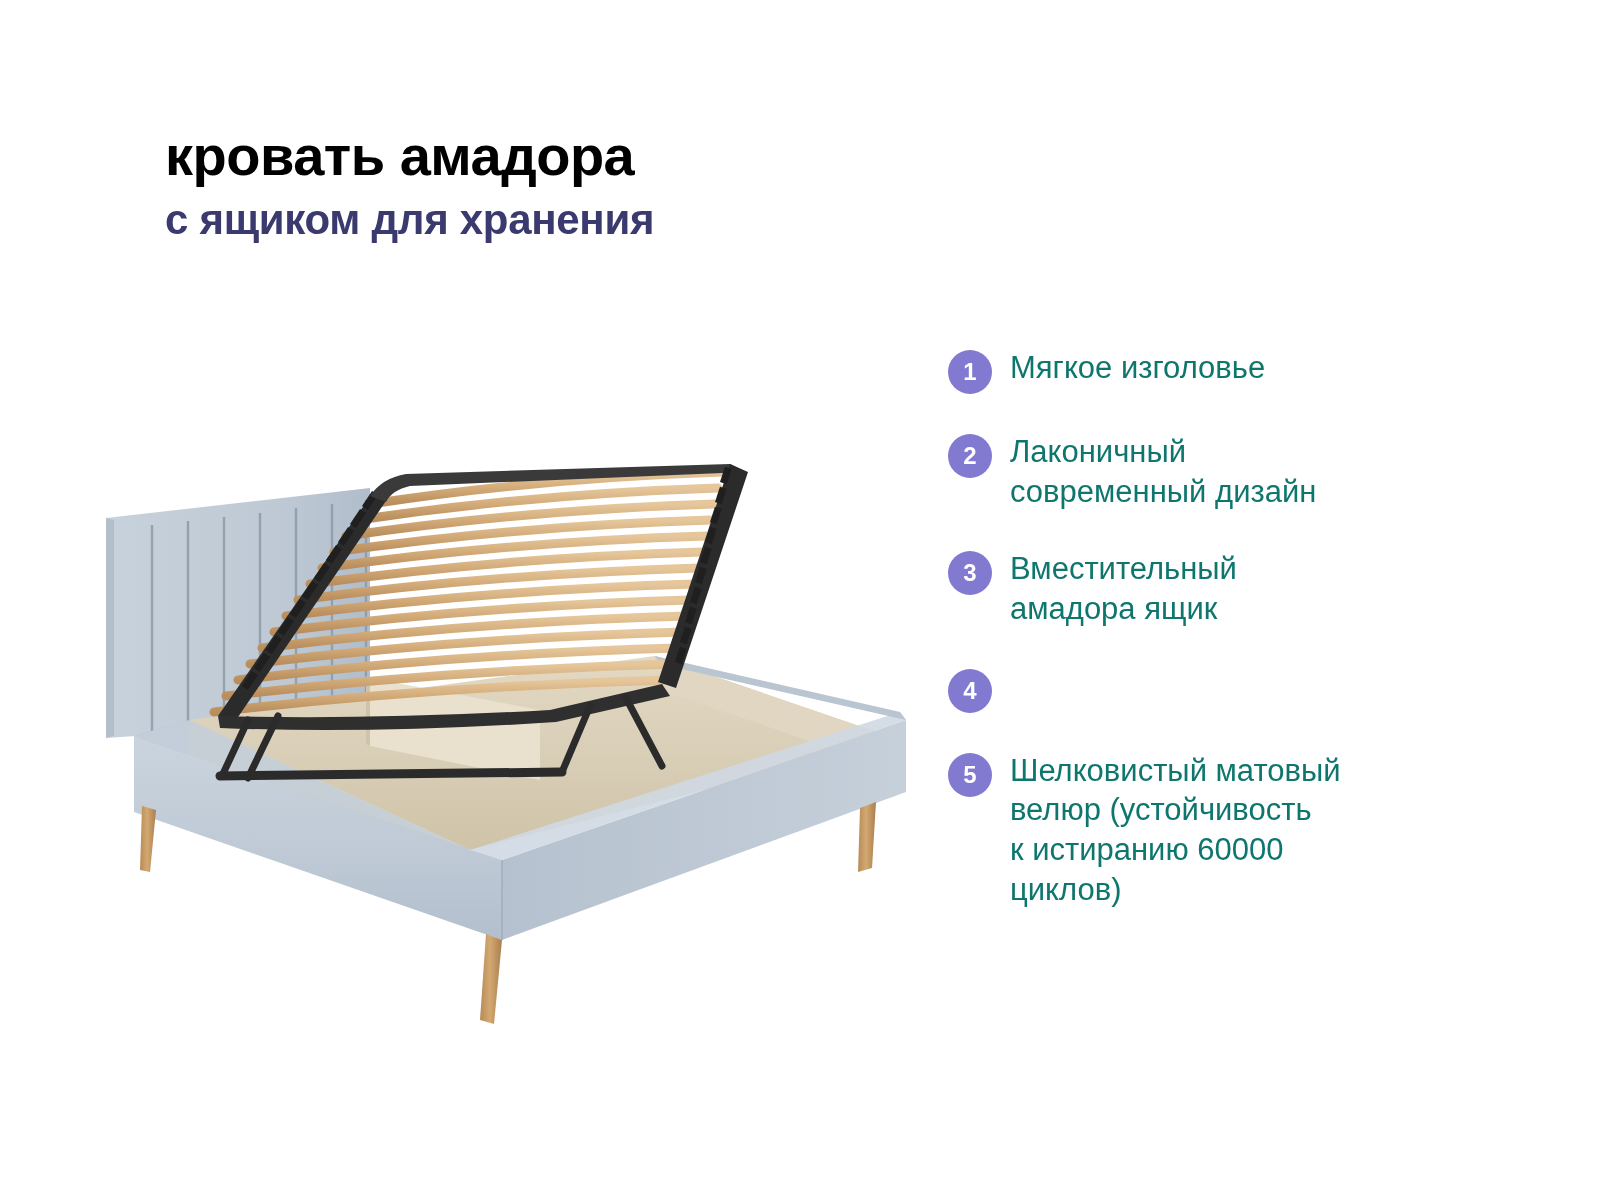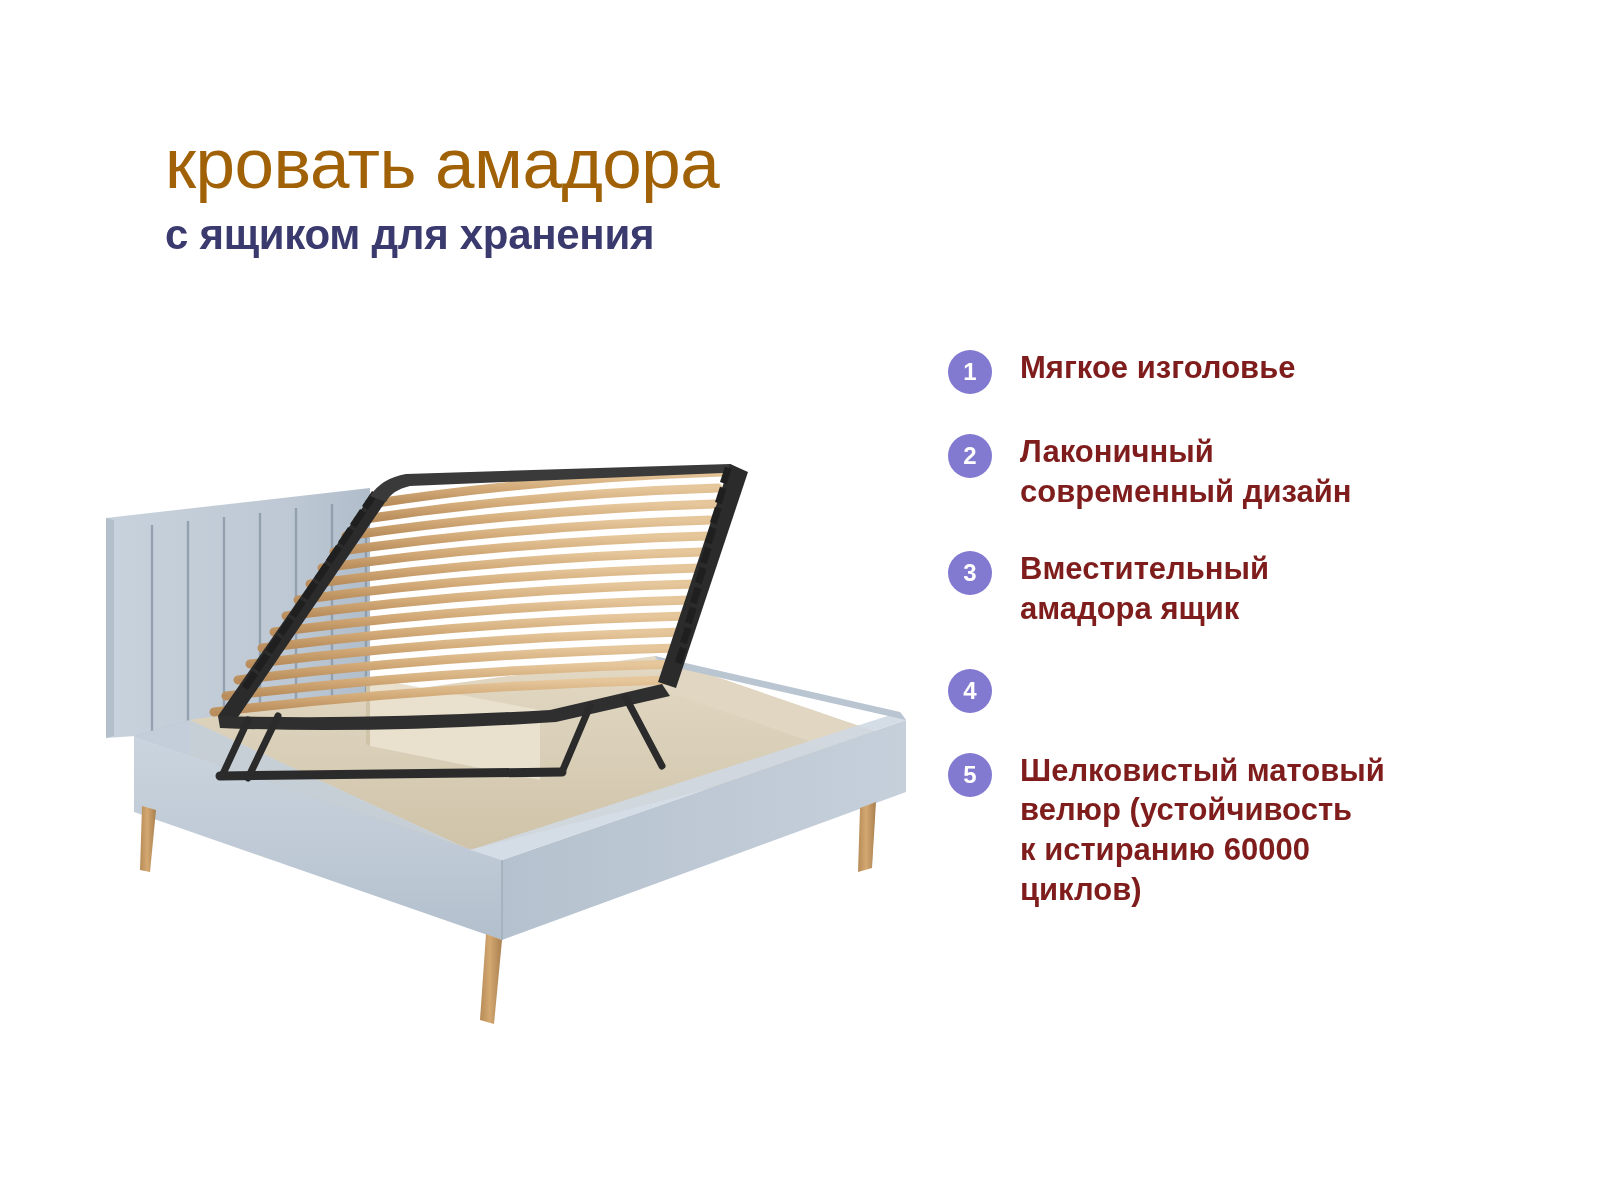--- a/index.html
+++ b/index.html
@@ -20,25 +20,25 @@
   }
 
   
   .heading {
     position: absolute;
     left: 165px;
     top: 128px;
     width: 900px;
   }
   .title-main {
-    font-size: 71px;
-    font-weight: 400;
+    font-size: 56px;
+    font-weight: 700;
     line-height: 1.0;
     letter-spacing: -0.5px;
-    color: #a16207;
+    color: #000000;
     margin: 0;
     white-space: nowrap;
   }
   .title-sub {
     font-size: 42px;
     font-weight: 700;
     line-height: 1.05;
     letter-spacing: -0.3px;
     color: #3a3a6e;
     margin: 14px 0 0 0;
@@ -65,25 +65,25 @@
     border-radius: 50%;
     background: #8279d1;
     color: #ffffff;
     font-size: 24px;
     font-weight: 700;
     line-height: 44px;
     text-align: center;
     margin-top: 2px;
   }
   .feature-text {
-    margin-left: 28px;
+    margin-left: 18px;
     font-size: 31px;
-    font-weight: 700;
+    font-weight: 400;
     line-height: 1.28;
-    color: #7f1d1d;
+    color: #0f766e;
     max-width: 452px;
     white-space: pre-line;
   }
 
   
   .bed-wrap {
     position: absolute;
     left: 70px;
     top: 420px;
     width: 860px;

